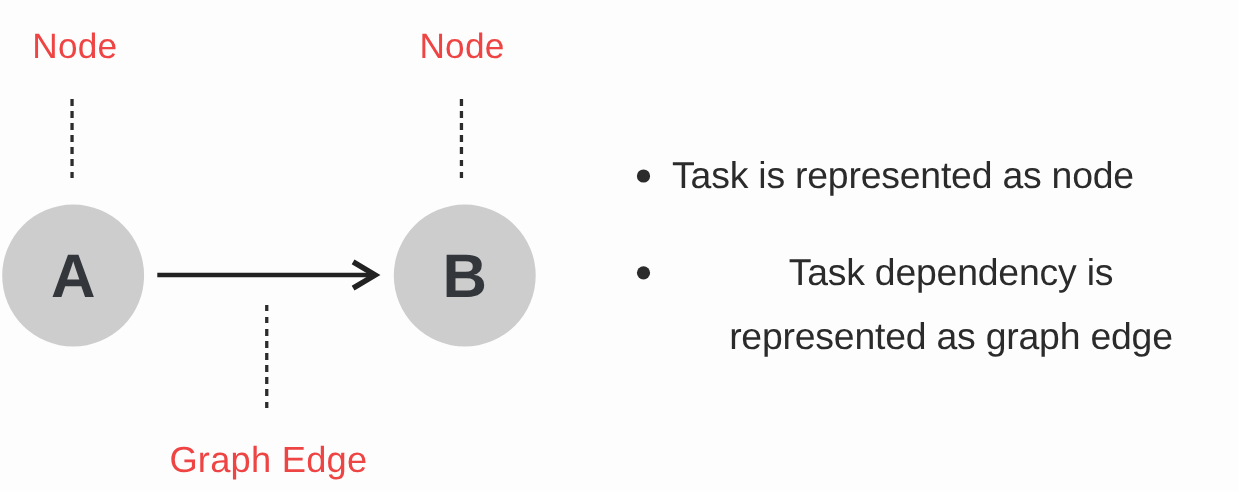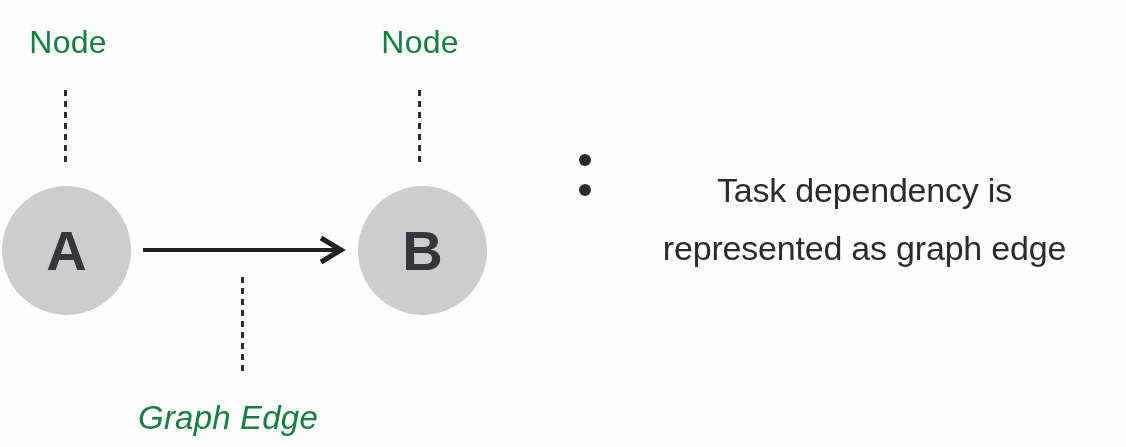--- a/index.html
+++ b/index.html
@@ -15,26 +15,26 @@
     font-family: "Liberation Sans", sans-serif;
     color: #2b2b2b;
     overflow: hidden;
   }
 
   
   .annot {
     position: absolute;
     font-size: 32px;
     letter-spacing: 0.2px;
-    color: #15803d;
+    color: #ef4444;
     white-space: nowrap;
   }
   .annot-node-a { left: 68px;  top: 24px;  transform: translateX(-50%); }
   .annot-node-b { left: 420px; top: 24px;  transform: translateX(-50%); }
-  .annot-edge   { left: 228px; top: 399px; transform: translateX(-50%); font-size: 33px; font-style: italic; }
+  .annot-edge   { left: 244px; top: 399px; transform: translateX(-50%); font-size: 33px; }
 
   .dotted {
     position: absolute;
     width: 3px;
     background: repeating-linear-gradient(
       to bottom,
       #2c2c2c 0px, #2c2c2c 6px,
       transparent 6px, transparent 11px
     );
   }
@@ -123,20 +123,21 @@
     <polyline points="181,5 201,17 181,29" fill="none" stroke="#222222" stroke-width="5" stroke-linecap="butt" stroke-linejoin="miter"></polyline>
   </svg>
 
   <div class="dotted dotted-edge"></div>
 
   <div class="annot annot-edge">Graph Edge</div>
 
   <ul class="bullets">
     <li>
       <span class="dot"></span>
+      <span class="bullet-text">Task is represented as node</span>
     </li>
     <li>
       <span class="dot"></span>
       <span class="bullet-text">Task dependency is
 represented as graph edge</span>
     </li>
   </ul>
 
 </div>
 

